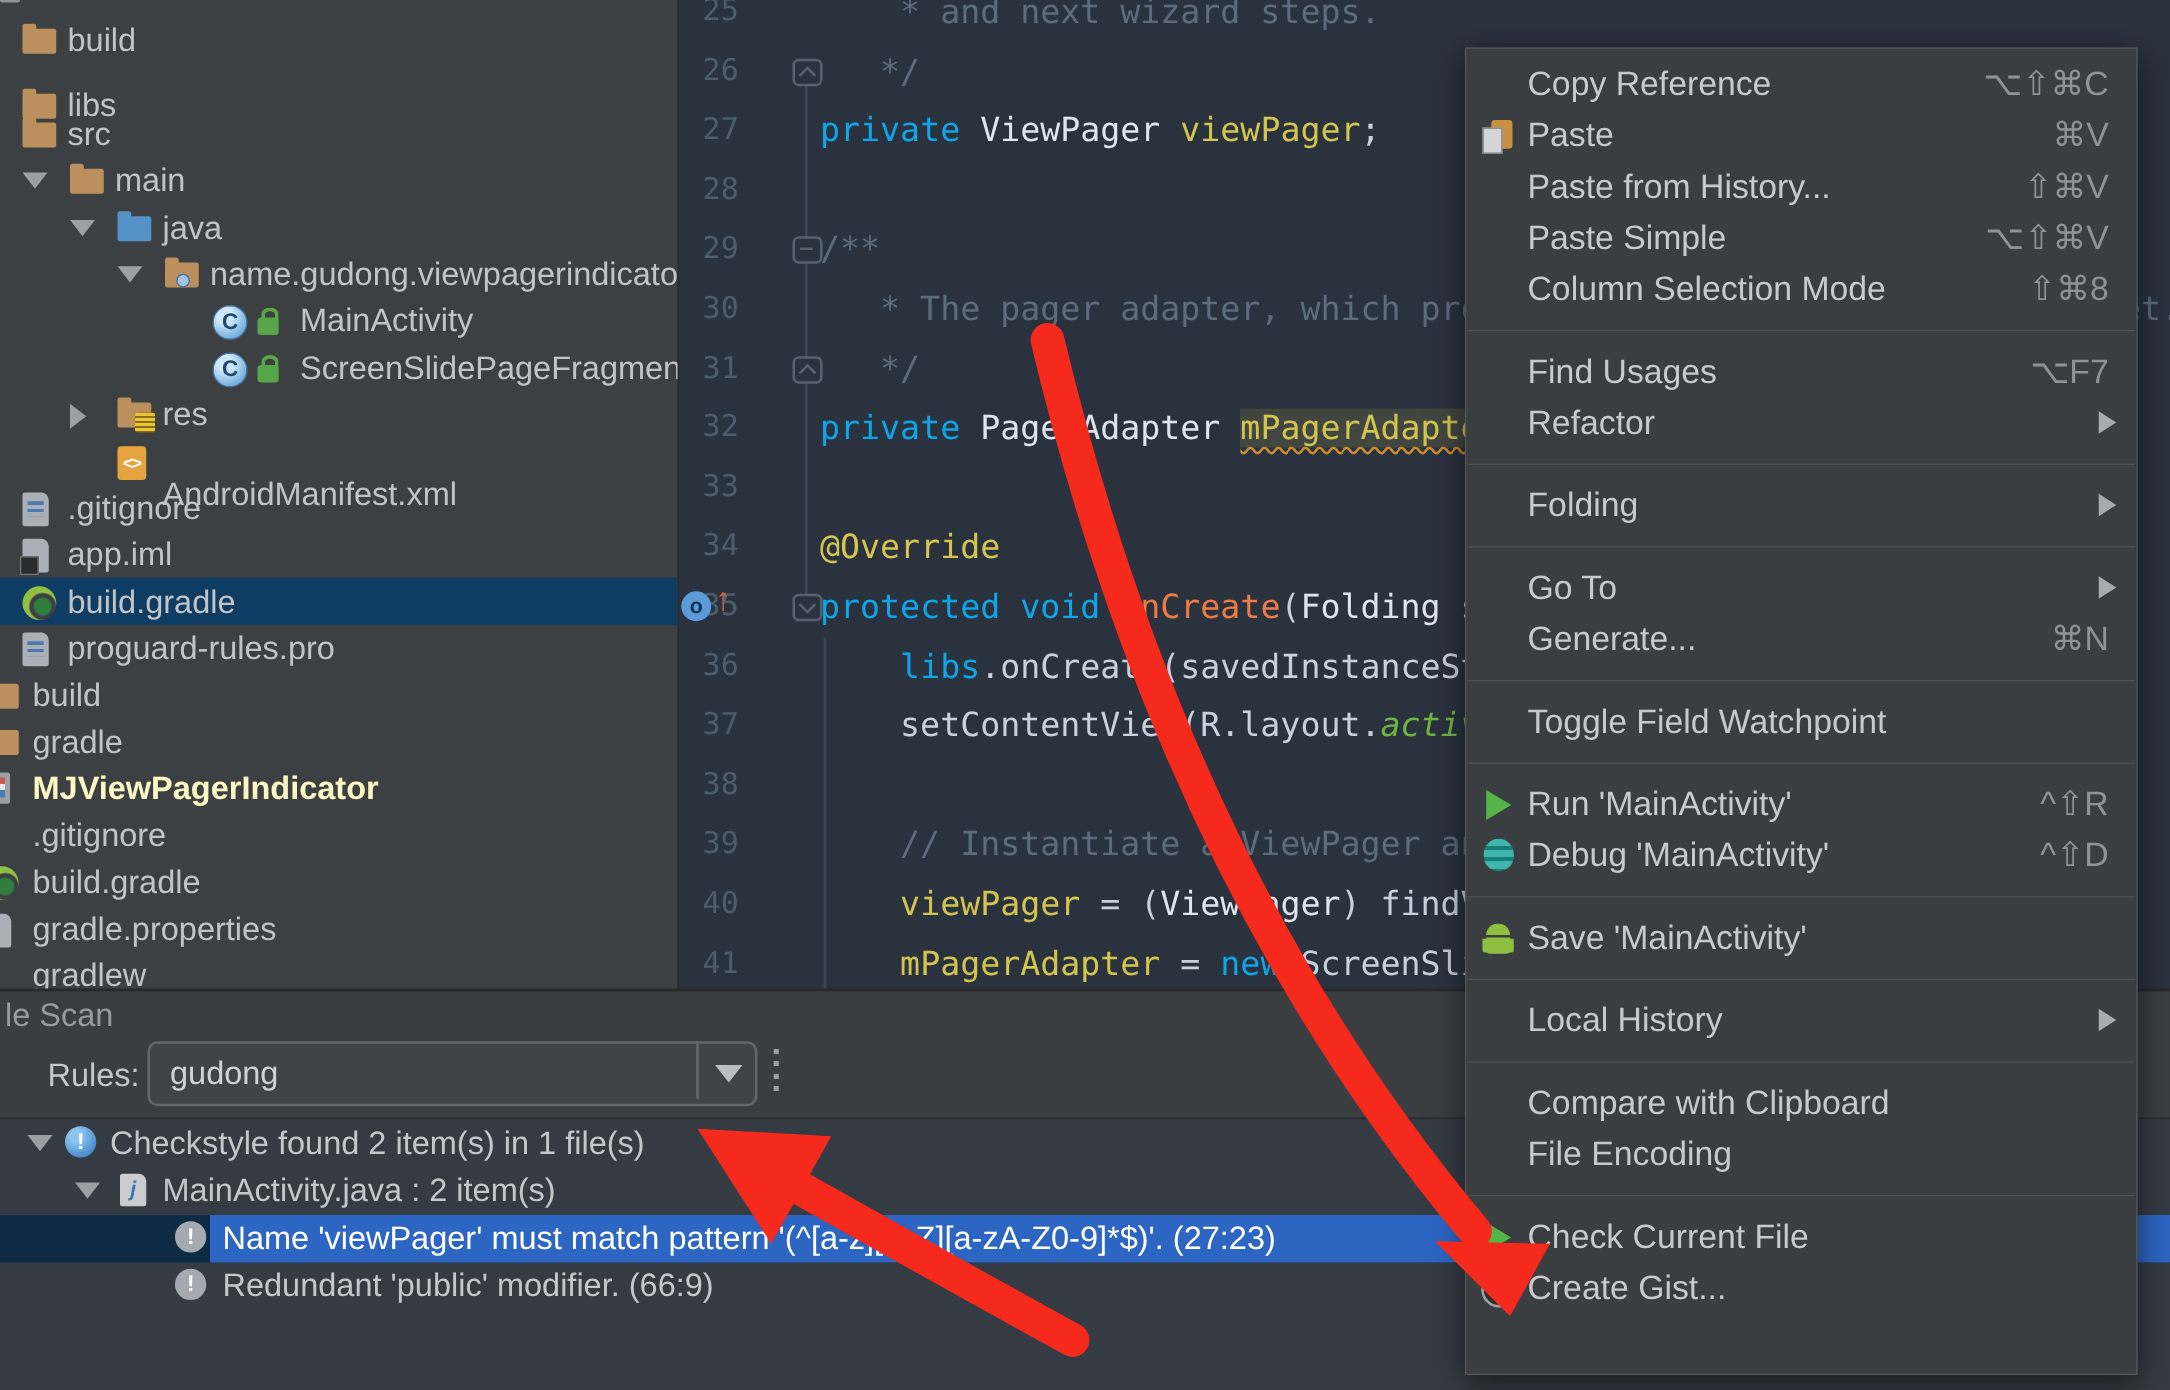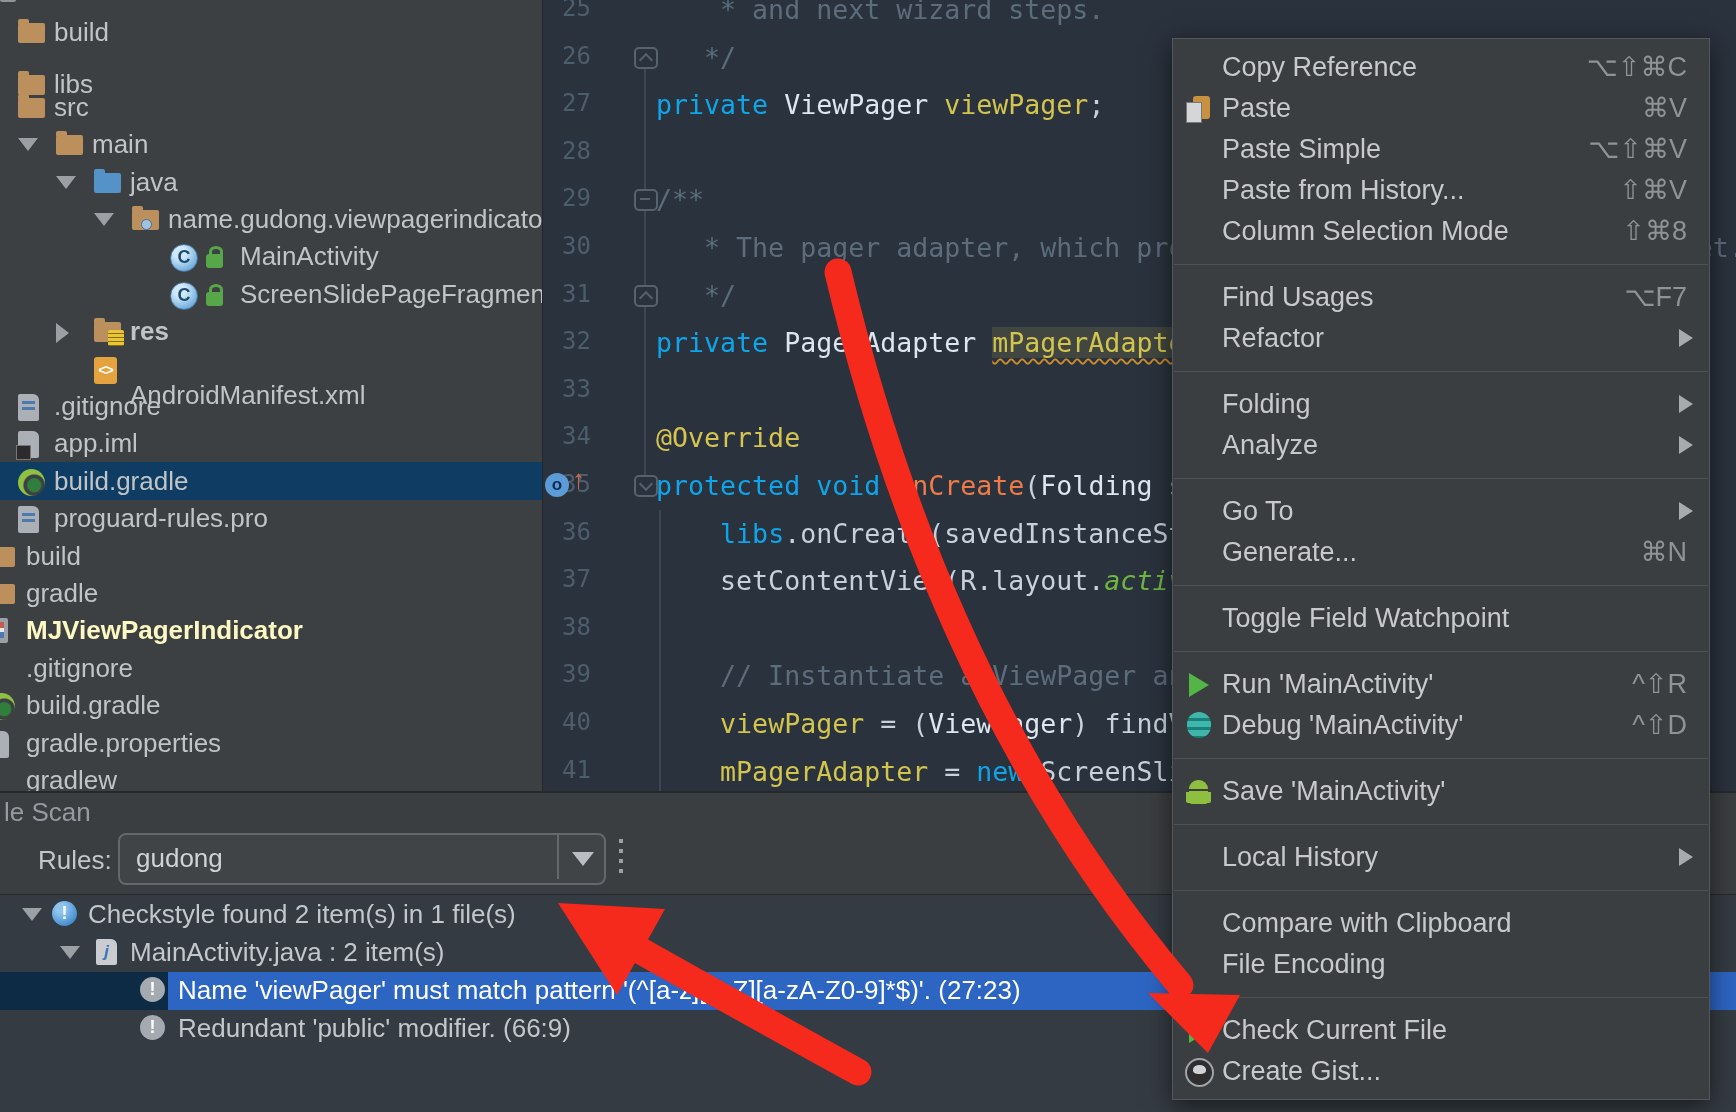--- a/index.html
+++ b/index.html
@@ -228,21 +228,21 @@
         <div class="tlabel" style="left: 240px;">MainActivity</div>
       </div>
       <div class="trow" style="top: 274.8px;">
         <div class="tico i-class" style="left: 170px;">C</div>
         <div class="tico i-lock" style="left: 206px;"></div>
         <div class="tlabel" style="left: 240px;">ScreenSlidePageFragment</div>
       </div>
       <div class="trow" style="top: 312.2px;">
         <div class="tarrow closed" style="left: 56px;"></div>
         <div class="tico i-folder i-res" style="left: 94px;"></div>
-        <div class="tlabel" style="left: 130px; font-weight: bold;">res</div>
+        <div class="tlabel" style="left: 130px;">res</div>
       </div>
       <div class="trow" style="top: 349.6px;">
         <div class="tico i-manifest" style="left: 94px;">&lt;&gt;</div>
         <div class="tlabel" style="left: 130px; margin-top: 26px;">AndroidManifest.xml</div>
       </div>
       <div class="trow" style="top: 387px;">
         <div class="tico i-file" style="left: 18px;"></div>
         <div class="tlabel" style="left: 54px;">.gitignore</div>
       </div>
       <div class="trow" style="top: 424.4px;">
@@ -317,29 +317,28 @@
           <div class="tlabel" style="left: 178px; position: absolute;">Redundant 'public' modifier. (66:9)</div>
         </div>
       </div>
   </div>
 
   <div id="menu">
       <div class="mitem"><span>Copy Reference</span><div class="msc">⌥⇧⌘C</div></div>
       <div class="mitem"><div class="mic">
           <div class="mi-paste"></div>
         </div><span>Paste</span><div class="msc">⌘V</div></div>
+      <div class="mitem"><span>Paste from History...</span><div class="msc">⇧⌘V</div></div>
       <div class="mitem"><span>Paste Simple</span><div class="msc">⌥⇧⌘V</div></div>
-      <div class="mitem"><span>Paste from History...</span><div class="msc">⇧⌘V</div></div>
       <div class="mitem"><span>Column Selection Mode</span><div class="msc">⇧⌘8</div></div>
       <div class="msep"></div>
       <div class="mitem"><span>Find Usages</span><div class="msc">⌥F7</div></div>
       <div class="mitem"><span>Refactor</span><div class="msub"></div></div>
       <div class="msep"></div>
       <div class="mitem"><span>Folding</span><div class="msub"></div></div>
-      <div class="mitem"><span>Analyze</span><div class="msub"></div></div>
       <div class="msep"></div>
       <div class="mitem"><span>Go To</span><div class="msub"></div></div>
       <div class="mitem"><span>Generate...</span><div class="msc">⌘N</div></div>
       <div class="msep"></div>
       <div class="mitem"><span>Toggle Field Watchpoint</span></div>
       <div class="msep"></div>
       <div class="mitem"><div class="mic">
           <div class="mi-run"></div>
         </div><span>Run 'MainActivity'</span><div class="msc">^⇧R</div></div>
       <div class="mitem"><div class="mic">

